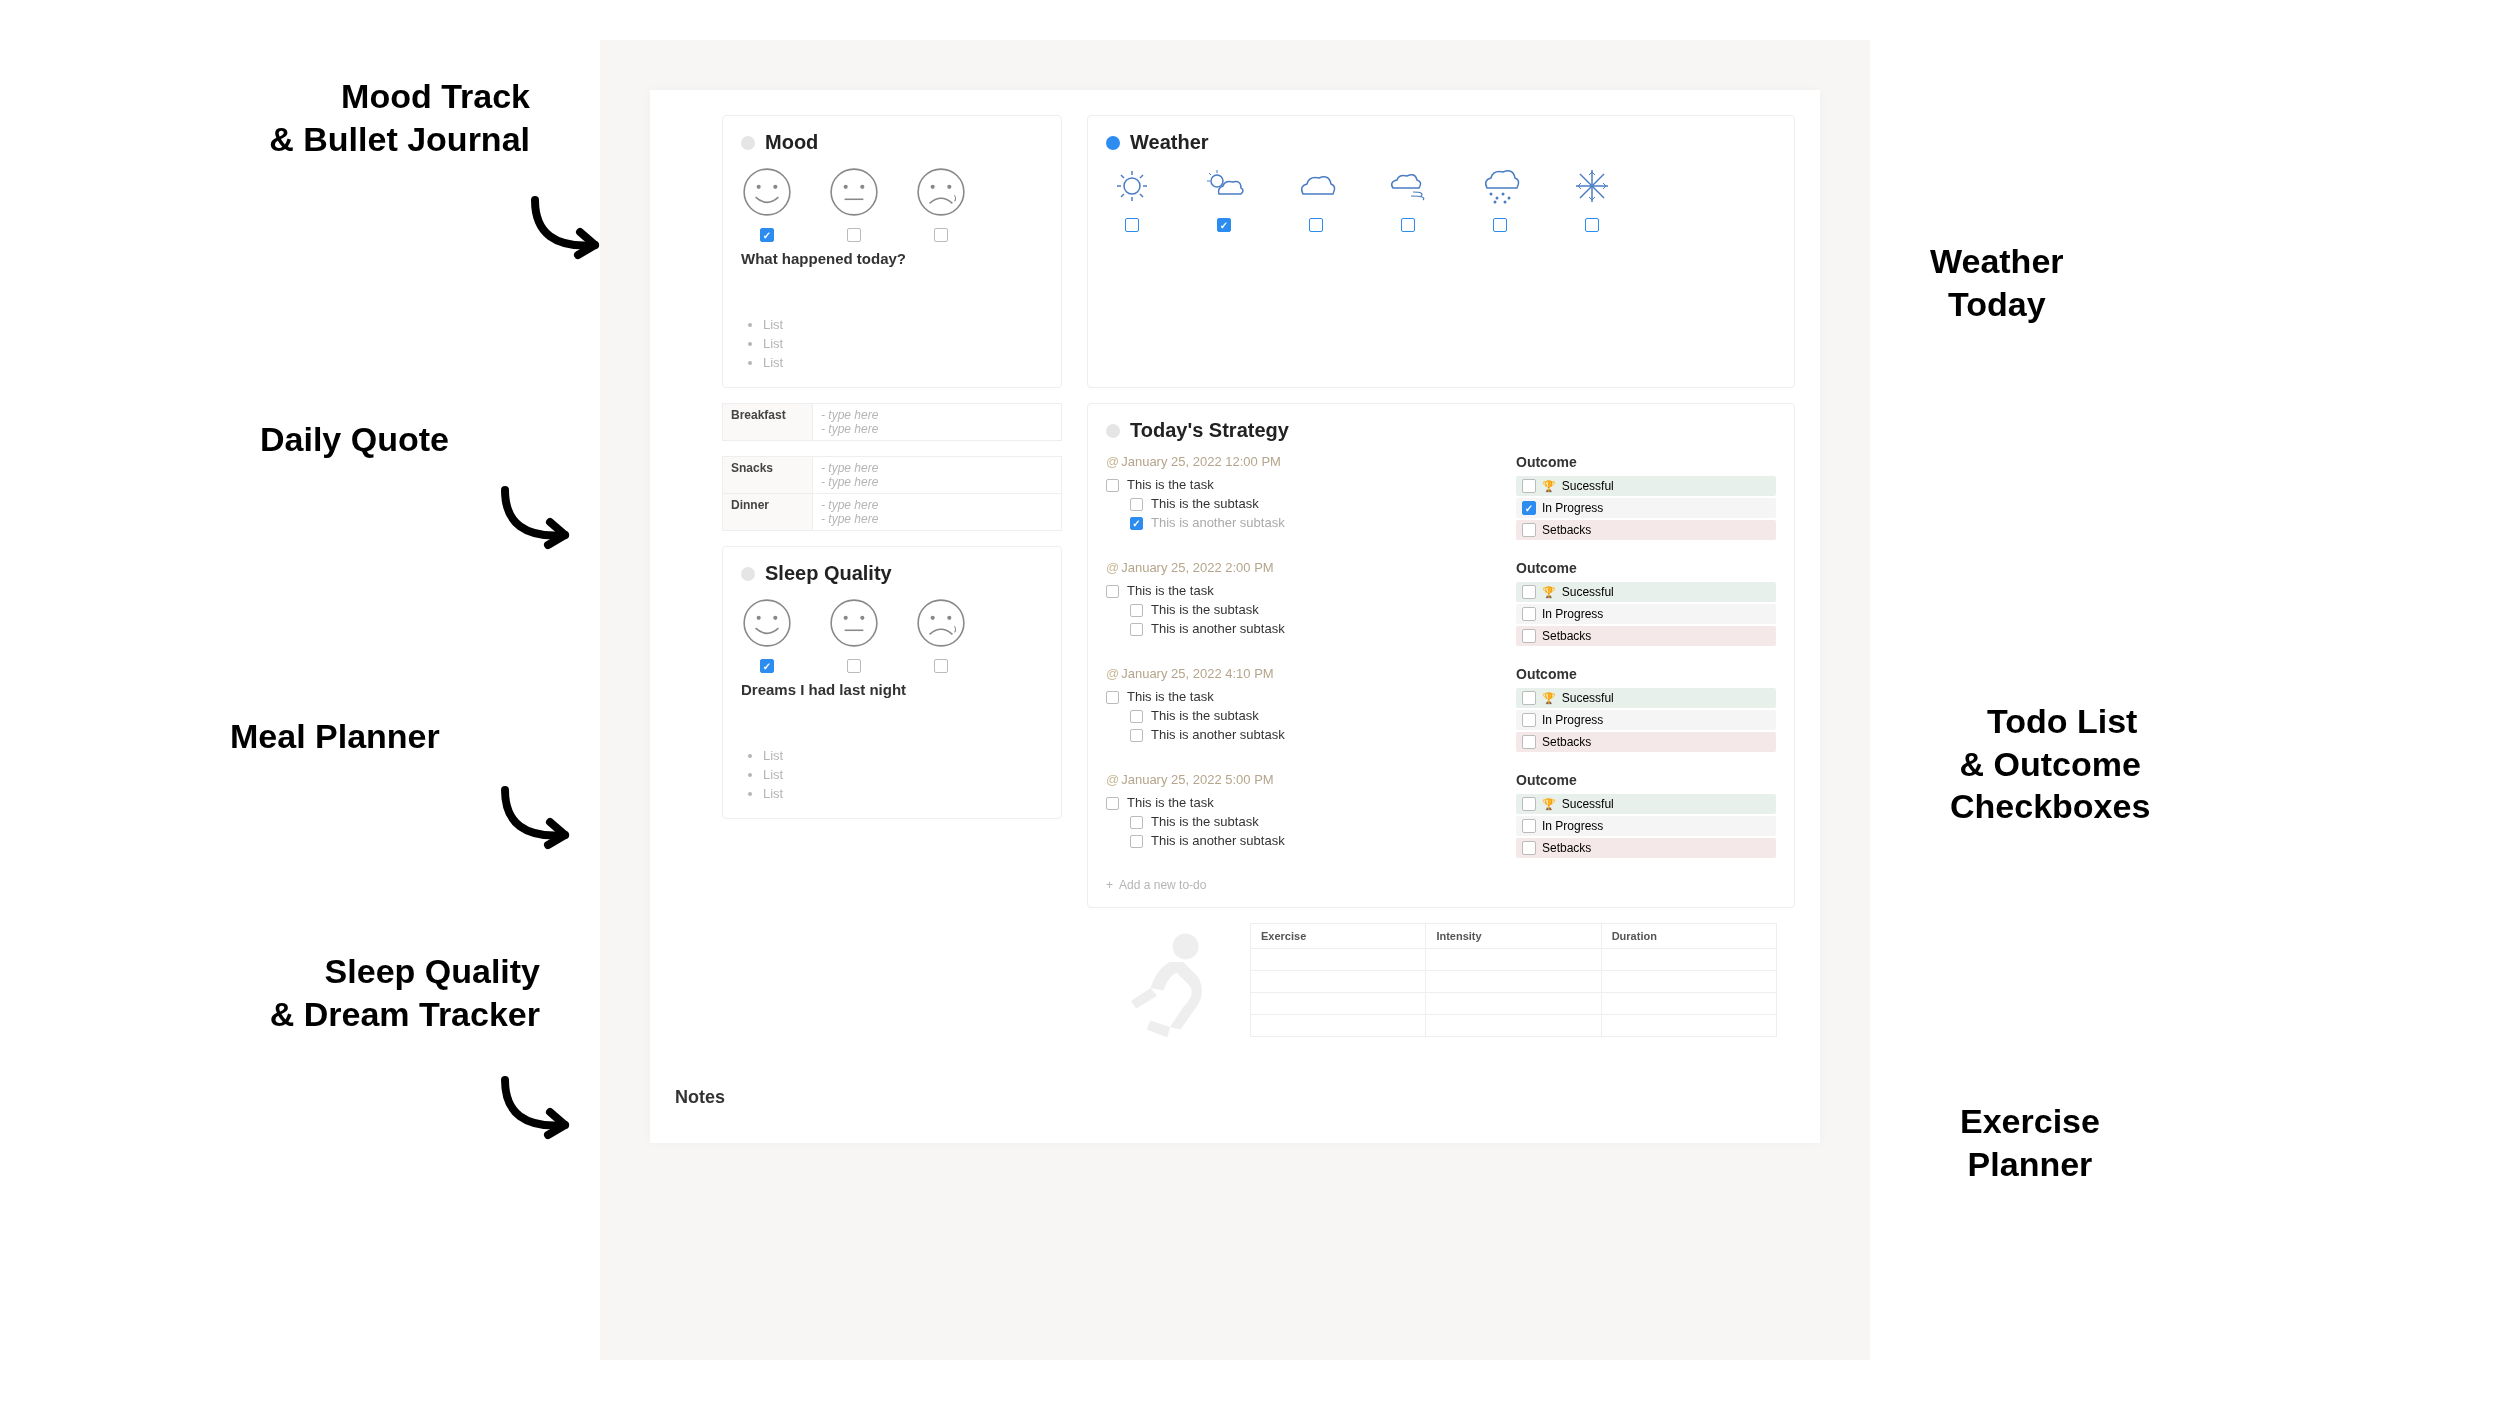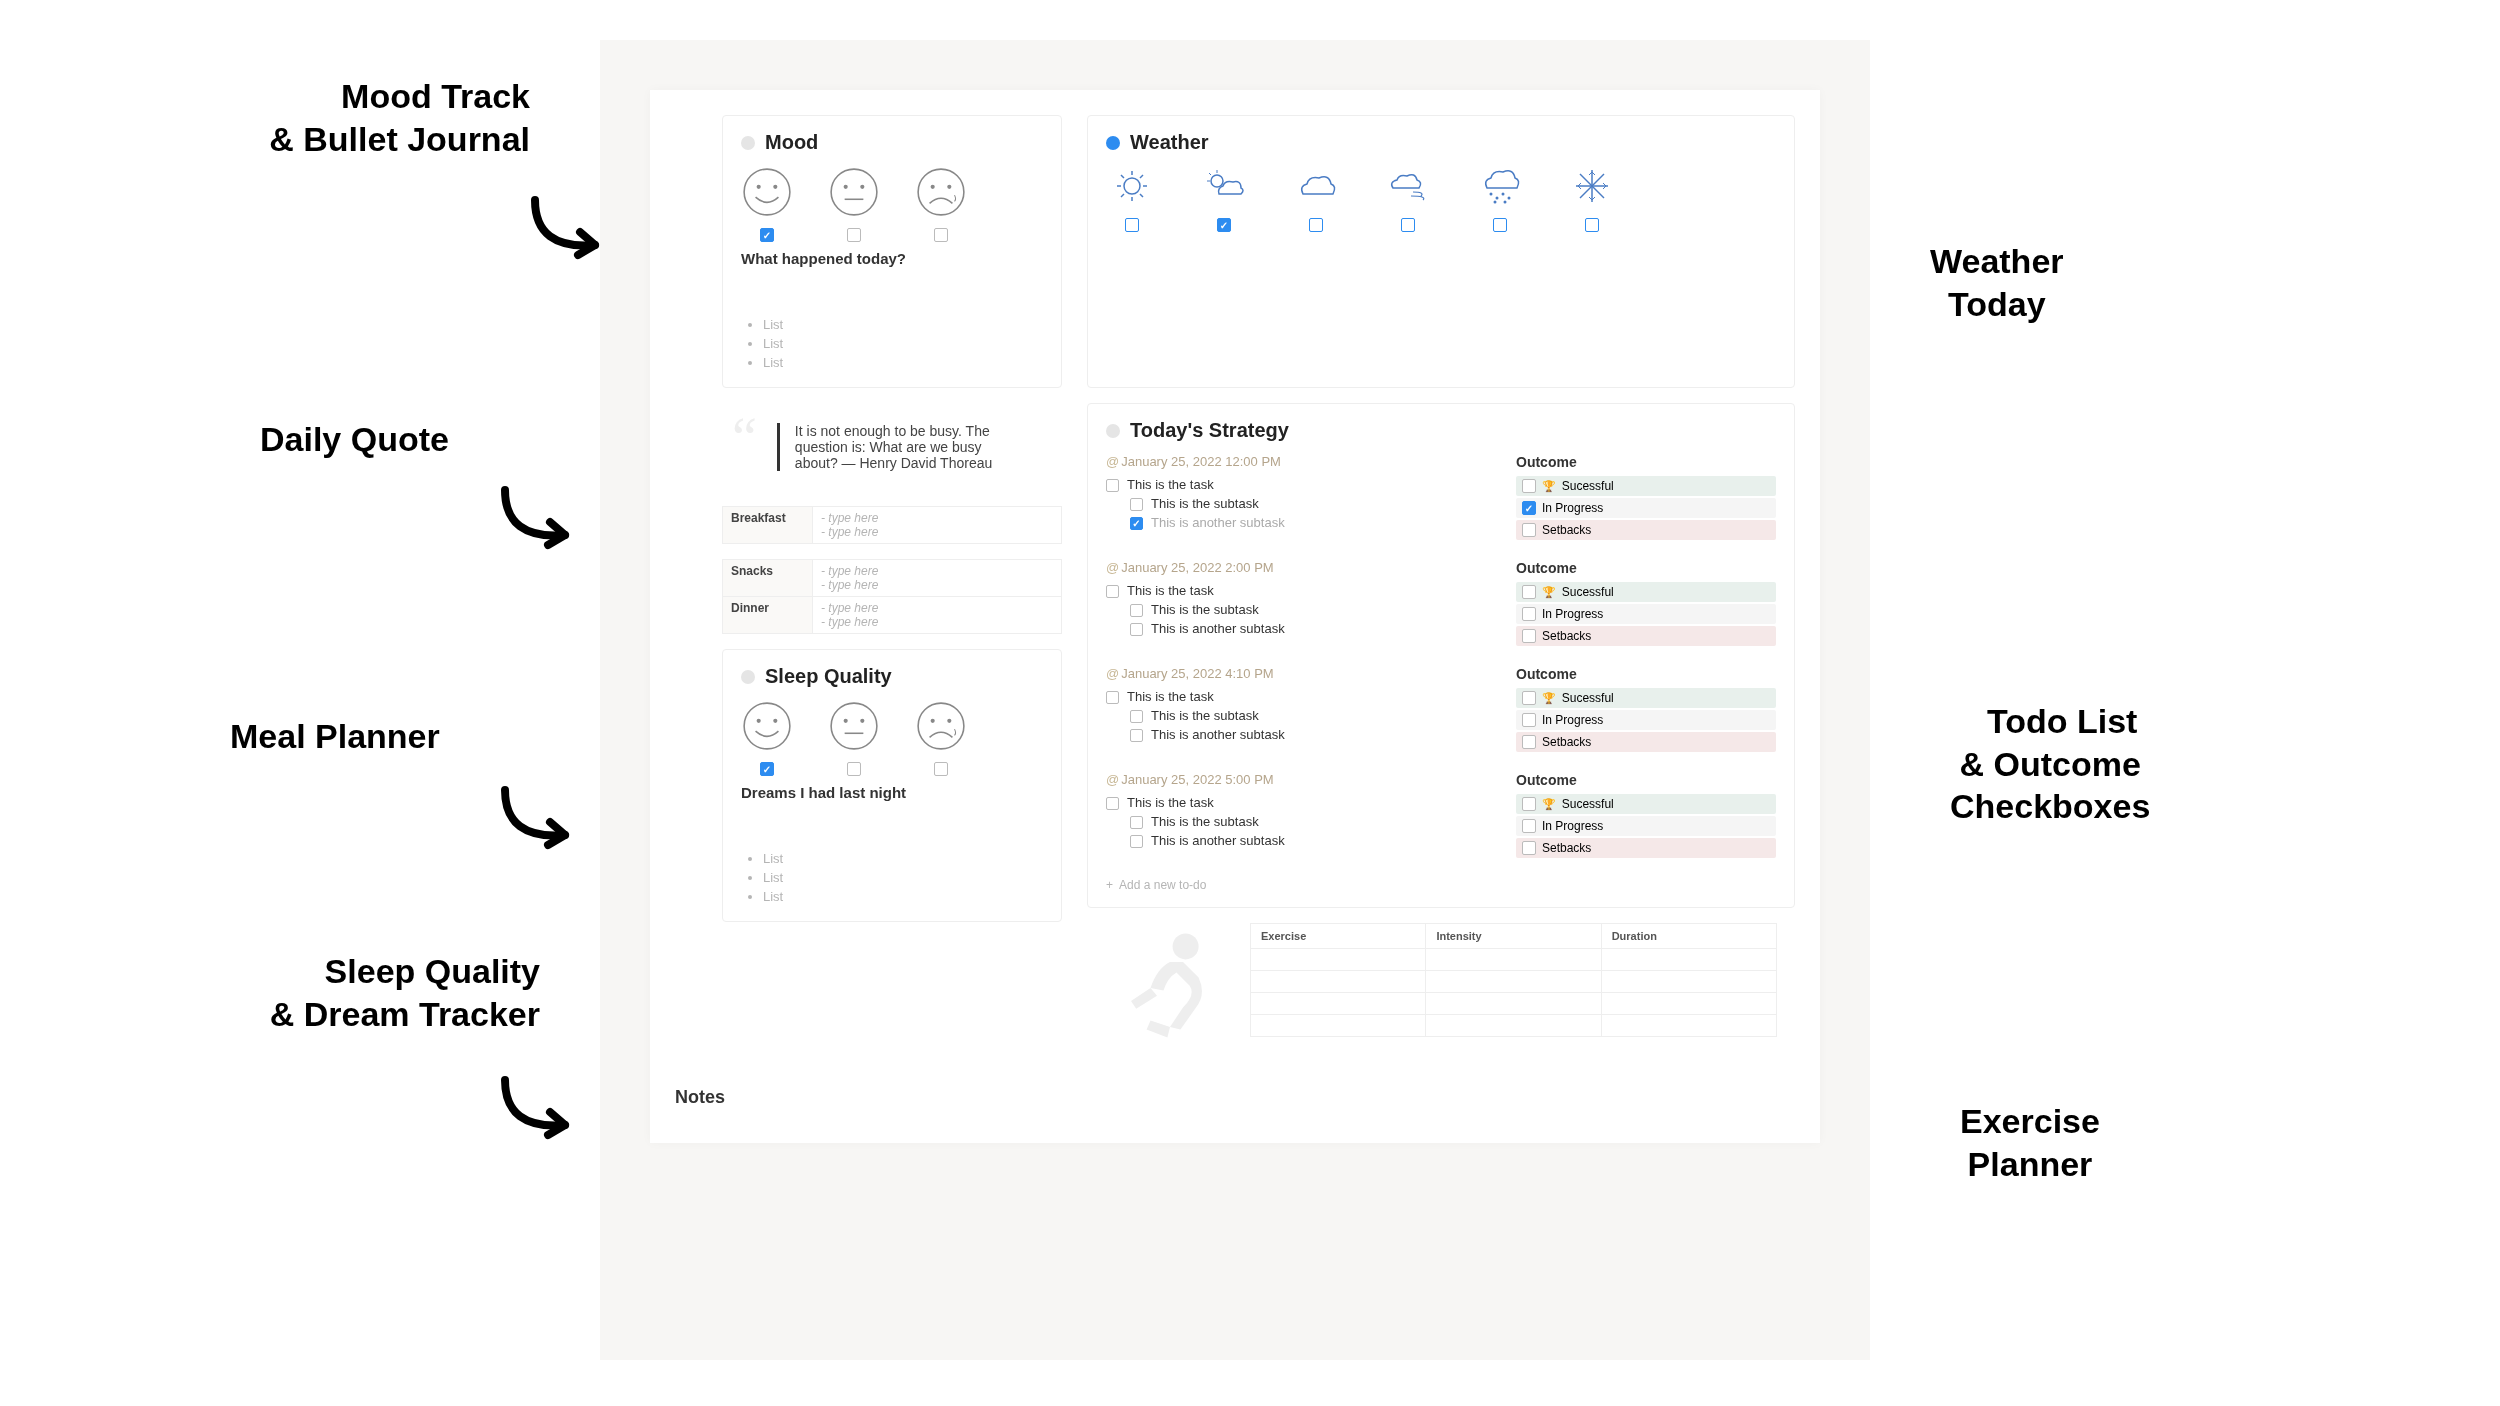--- a/index.html
+++ b/index.html
@@ -235,24 +235,20 @@
                 </g>
               </svg>
               <span class="cb cb-outline-blue"></span>
             </div>
     </div>
   </div>
 </div>
 
 <div class="row">
   <div class="left-col" style="display:flex; flex-direction:column; gap:15px;">
-    <div class="quote-block">
-      <div class="quote-icon">“</div>
-      <div class="quote-text">It is not enough to be busy. The question is: What are we busy about? — Henry David Thoreau</div>
-    </div>
     <table class="meal-table">
       <tbody>
               <tr>
                 <td>Breakfast</td>
                 <td><span>- type here</span><br><span>- type here</span></td>
               </tr>
     </tbody>
           </table>
     <table class="meal-table">
       <tbody>

